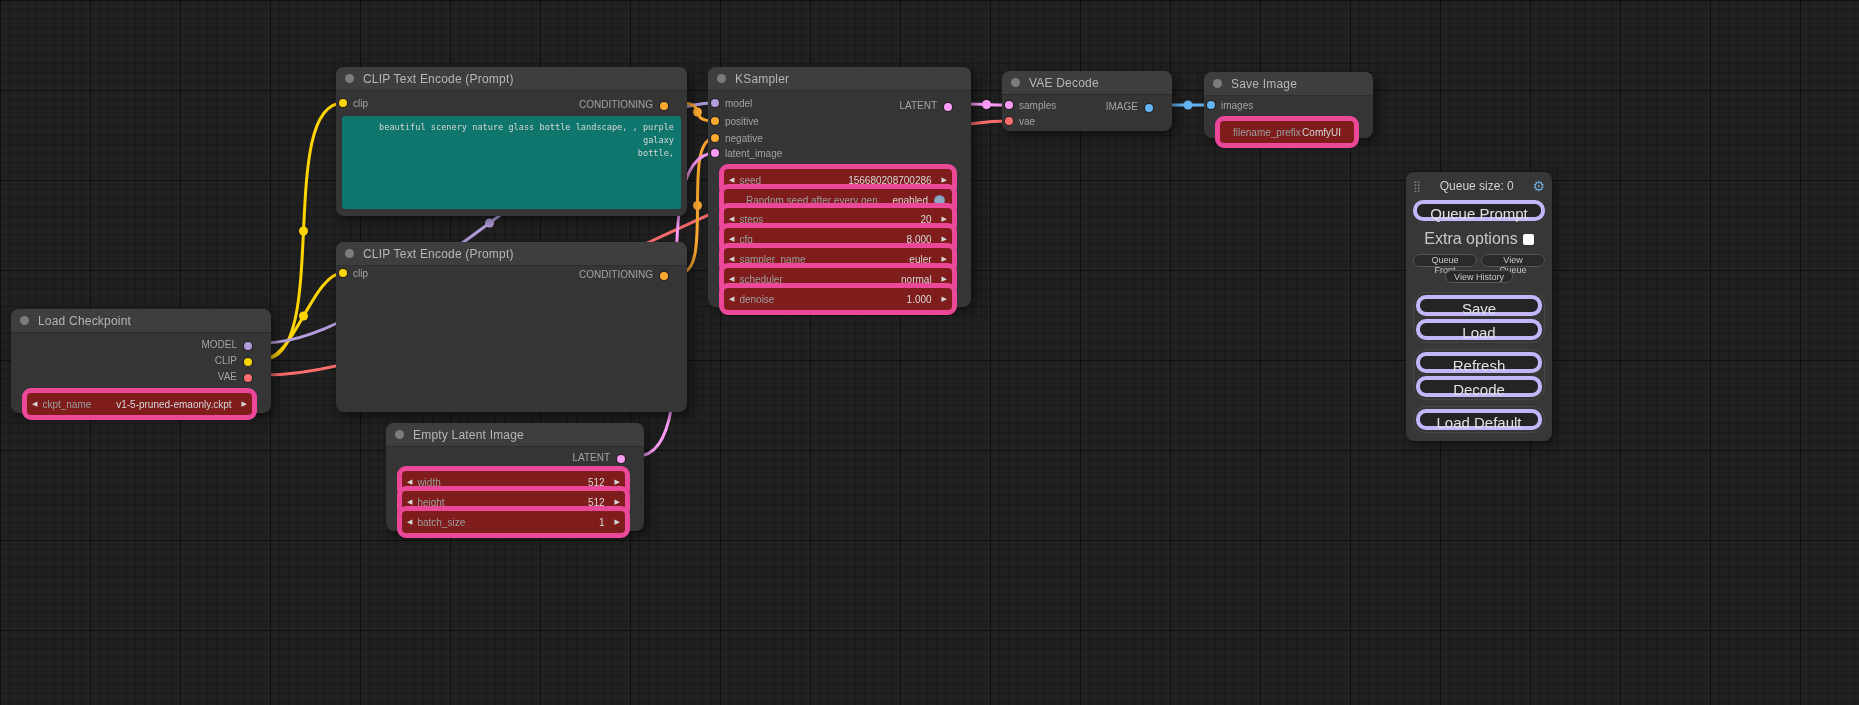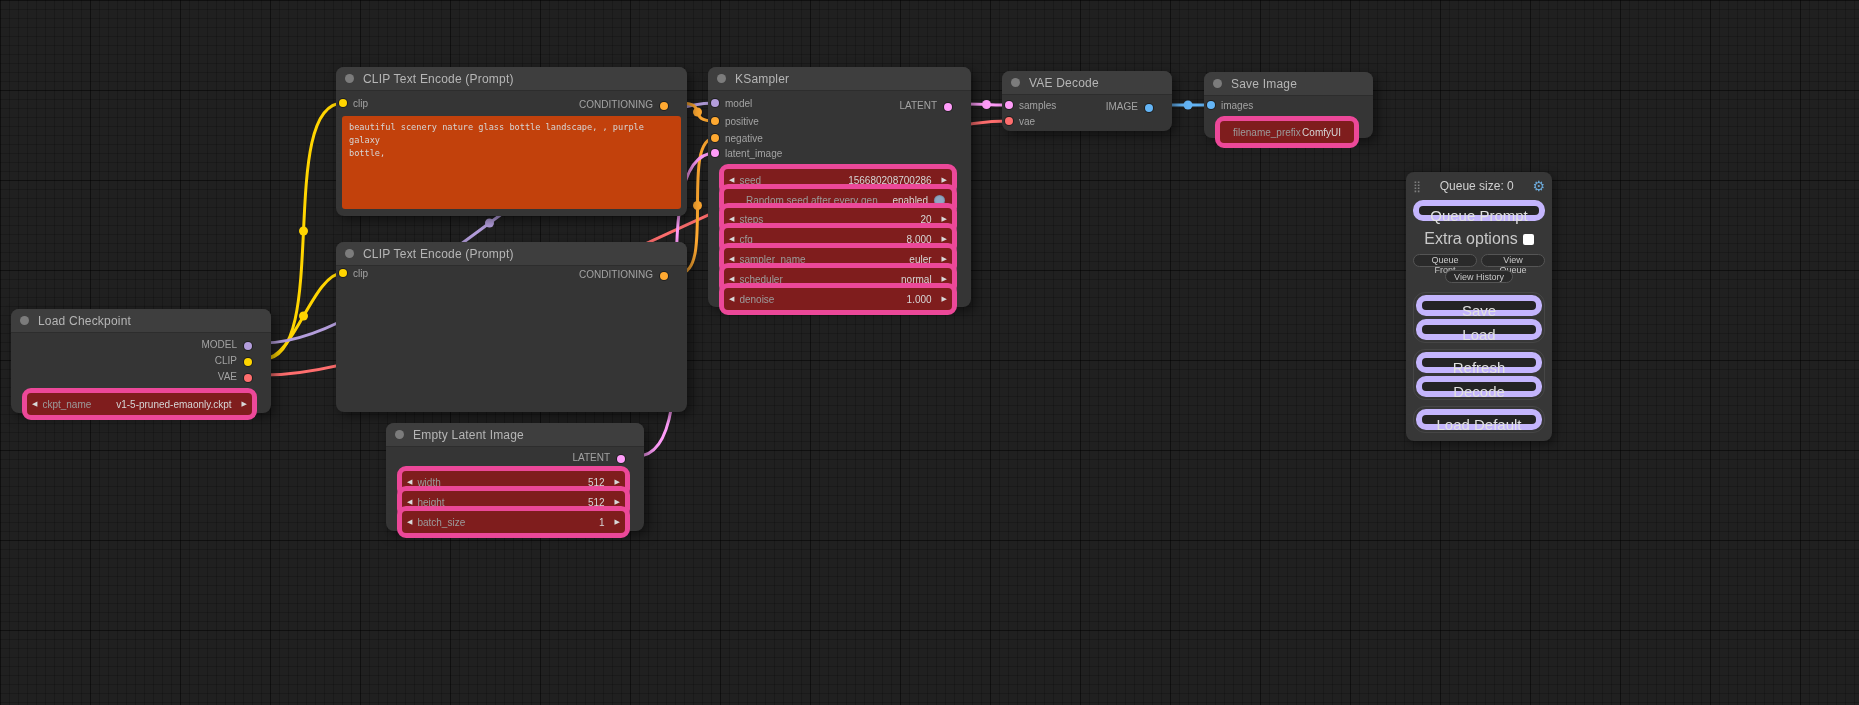--- a/index.html
+++ b/index.html
@@ -32,33 +32,33 @@
     border:5px solid #ec4899;border-radius:9px;display:flex;align-items:center;
     font-size:10px;box-sizing:border-box;overflow:hidden;white-space:nowrap;}
   .w-arrow{font-size:7px;color:#d8d8d8;padding:0 5px;flex:none;}
   .w-label{color:#9c9c9c;}
   .w-value{margin-left:auto;color:#d6d6d6;}
   .widget.combo .w-value{margin-right:5px;}
   .widget.toggle{padding:0 7px 0 22px;}
   .w-knob{width:11px;height:11px;border-radius:50%;margin-left:6px;flex:none;
     box-shadow:inset 0 0 2px rgba(0,0,0,.4);}
   .widget.text{padding:0 13px;}
-  .node-text{position:absolute;left:6px;right:6px;bottom:7px;background:#c2410c;border-radius:3px;
+  .node-text{position:absolute;left:6px;right:6px;bottom:7px;background:#0f766e;border-radius:3px;
     color:#d6d6d6;font-family:"DejaVu Sans Mono",monospace;font-size:8.6px;line-height:13px;
-    padding:5px 7px;white-space:pre-wrap;box-sizing:border-box;overflow:hidden;}
+    padding:5px 7px;white-space:pre-wrap;box-sizing:border-box;overflow:hidden;text-align:right;}
   
   .queue-panel{position:absolute;left:1406px;top:172px;width:146px;z-index:3;background:#373737;
     border-radius:8px;box-shadow:3px 3px 10px rgba(0,0,0,.45);padding:6px 7px 8px 7px;
     box-sizing:border-box;display:flex;flex-direction:column;}
   .qp-header{display:flex;align-items:center;height:16px;margin-bottom:6px;}
   .qp-handle{color:#7f7f7f;font-size:11px;line-height:1;cursor:move;}
   .qp-size{flex:1;text-align:center;color:#d0d0d0;font-size:12px;}
   .qp-gear{font-size:14px;line-height:1;}
   button{font-family:"Liberation Sans",sans-serif;cursor:pointer;}
-  .qp-big{background:#242424;border:6px solid #c4b5fd;border-radius:10px;color:#e0e0e0;
+  .qp-big{background:#242424;border:4px solid #c4b5fd;border-radius:10px;color:#e0e0e0;
     font-size:15px;height:21px;width:100%;padding:0;line-height:19px;}
   .qp-prompt{margin-bottom:9px;}
   .qp-extra{display:flex;justify-content:center;align-items:center;gap:5px;color:#c9c9c9;
     font-size:16px;margin-bottom:6px;}
   .qp-checkbox{width:11px;height:11px;background:#ffffff;border-radius:2px;display:inline-block;}
   .qp-small-row{display:flex;gap:4px;justify-content:center;margin-bottom:3px;}
   .qp-small{background:#2a2a2a;border:1px solid #555555;border-radius:7px;color:#c9c9c9;
     font-size:9px;height:13px;padding:0 8px;line-height:10px;}
   .qp-small-row.stretch .qp-small{flex:1;}
   .qp-group{border:1px solid #464646;border-radius:12px;padding:2px;margin-top:6px;

